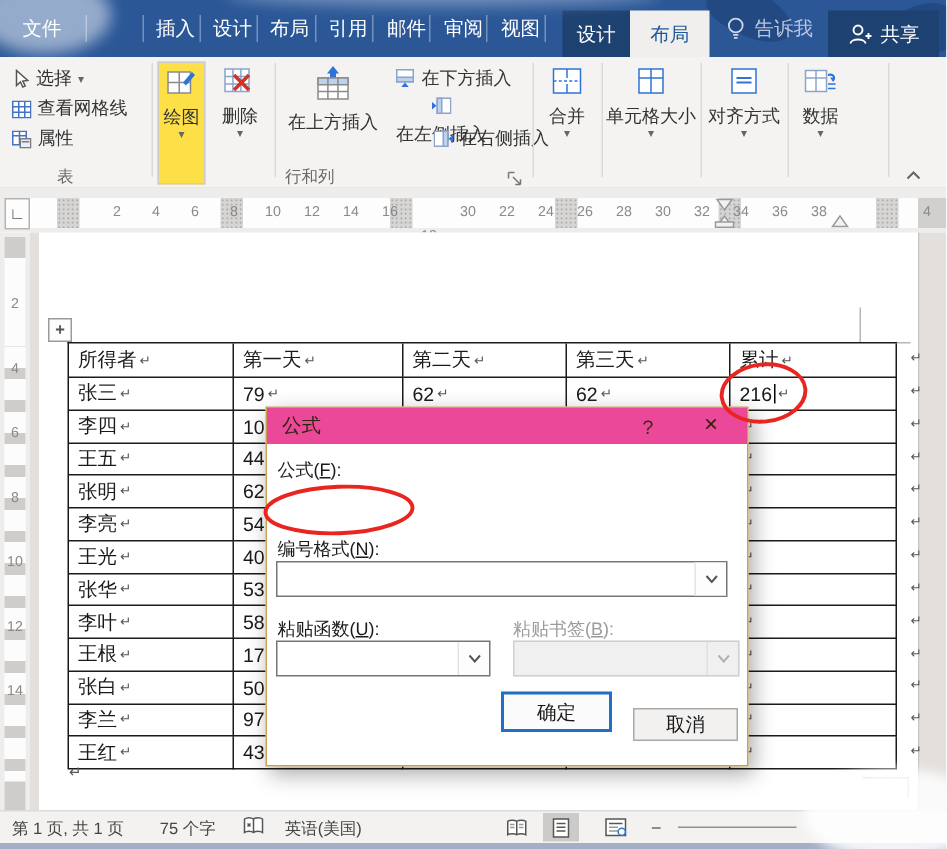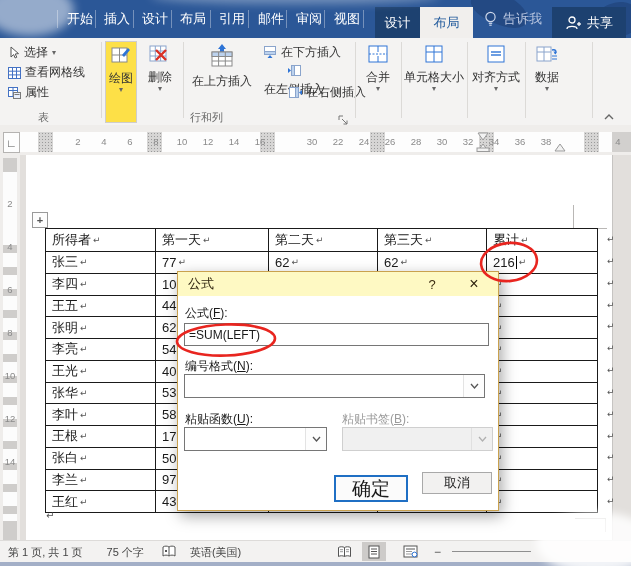--- a/index.html
+++ b/index.html
@@ -63,39 +63,39 @@
        font-size:13px;color:#1a1a1a;padding-left:6px;display:flex;align-items:center;overflow:hidden;white-space:nowrap;}
   .pmark{font-size:9px;color:#555;margin-left:2px;flex:0 0 auto;}
   .cursorbar{width:1px;height:13px;background:#000;margin-left:1px;}
   .eor{position:absolute;left:581px;font-size:9px;color:#555;transform:translateY(-50%);}
   .cropmark{position:absolute;border-color:#b9b7b5;}
   #after-table-mark{position:absolute;left:20px;top:355px;font-size:10px;color:#555;}
 
   
   #dialog{left:177px;top:271px;width:320px;height:238px;background:#fff;border:1px solid #c9a14e;
        box-shadow:3px 5px 14px rgba(0,0,0,.35);}
-  #dlg-title{position:absolute;left:0;top:0;width:100%;height:24px;background:#fef9c3;
+  #dlg-title{position:absolute;left:0;top:0;width:100%;height:24px;background:#ec4899;
        display:flex;align-items:center;font-family:Liberation Serif, serif;}
   #dlg-title .t{margin-left:10px;font-size:13px;color:#2f2410;}
   #dlg-help{position:absolute;left:242px;top:0;width:24px;height:24px;display:flex;align-items:center;justify-content:center;
        color:#3a2c10;font-size:13px;}
   #dlg-close{position:absolute;left:280px;top:0;width:32px;height:24px;display:flex;align-items:center;justify-content:center;
        color:#2f2410;font-size:16px;}
   .dlg-label{position:absolute;font-size:12px;color:#1a1a1a;white-space:nowrap;}
   .dlg-label.disabled{color:#9b9b9b;}
   .key-u{text-decoration:underline;}
   #formula-input{position:absolute;left:6px;top:51px;width:299px;height:21px;border:1px solid #767676;
        font-size:12px;color:#1a1a1a;display:flex;align-items:center;padding-left:4px;background:#fff;}
   .combo{position:absolute;height:22px;border:1px solid #767676;background:#fff;}
   .combo .dd{position:absolute;right:0;top:0;width:20px;height:100%;display:flex;align-items:center;justify-content:center;
        background:#fdfdfd;border-left:1px solid #e3e3e3;}
   .combo.disabled{background:#f0f0f0;border-color:#cfcfcf;}
   .combo.disabled .dd{background:#f0f0f0;border-left:1px solid #e0e0e0;}
-  #ok-btn{position:absolute;left:156px;top:203px;width:74px;height:27px;background:#fbfbfb;border:2px solid #1f6fc4;
-       font-size:19px;color:#1a1a1a;display:flex;align-items:center;justify-content:center;box-sizing:border-box;}
+  #ok-btn{position:absolute;left:156px;top:189px;width:74px;height:27px;background:#fbfbfb;border:2px solid #1f6fc4;
+       font-size:13px;color:#1a1a1a;display:flex;align-items:center;justify-content:center;box-sizing:border-box;}
   #cancel-btn{position:absolute;left:244px;top:200px;width:70px;height:22px;background:#f2f1f0;border:1px solid #a9a9a9;
        font-size:13px;color:#1a1a1a;display:flex;align-items:center;justify-content:center;box-sizing:border-box;}
 
   
   #statusbar{left:0;top:540px;width:631px;height:22px;background:#f3f2f1;border-top:1px solid #dddbd9;
        display:flex;align-items:center;font-size:11px;color:#444;}
   #statusbar .sitem{margin-left:8px;white-space:nowrap;}
   #bottom-strip{left:0;top:562px;width:631px;height:4px;background:#a3afc7;}
   .viewbtn{position:absolute;top:1px;width:24px;height:19px;display:flex;align-items:center;justify-content:center;color:#555;}
   .viewbtn.sel{background:#cdcbc9;}
@@ -107,22 +107,22 @@
   .blur{position:absolute;border-radius:50%;pointer-events:none;}
 </style>
 </head>
 <body>
 
 <div id="app">
 
   <div class="abs" id="tabbar">
     <div class="leaf" style="left:470px;top:-6px;width:60px;height:30px;transform:rotate(25deg);"></div>
     <div class="leaf" style="left:600px;top:2px;width:40px;height:34px;transform:rotate(-15deg);"></div>
-    <div class="tab" style="left:58px;width:44px;">
-        <span>开始</span>
+    <div class="tab" style="left:6px;width:44px;">
+        <span>文件</span>
       </div>
     <div class="tab" style="left:95px;width:44px;">
         <span>插入</span>
       </div>
     <div class="tab" style="left:133px;width:44px;">
         <span>设计</span>
       </div>
     <div class="tab" style="left:171px;width:44px;">
         <span>布局</span>
       </div>
@@ -409,21 +409,21 @@
         <div class="cell">
             <span>累计</span>
             <span class="pmark">↵</span>
           </div>
 
         <div class="cell">
             <span>张三</span>
             <span class="pmark">↵</span>
           </div>
         <div class="cell">
-            <span>77</span>
+            <span>79</span>
             <span class="pmark">↵</span>
           </div>
         <div class="cell">
             <span>62</span>
             <span class="pmark">↵</span>
           </div>
         <div class="cell">
             <span>62</span>
             <span class="pmark">↵</span>
           </div>
@@ -654,23 +654,20 @@
         <span class="t">公式</span>
       </div>
     <div id="dlg-help">
         <span>?</span>
       </div>
     <div id="dlg-close">
         <span>×</span>
       </div>
 
     <div class="dlg-label" style="left:7px;top:33px;"><span>公式(</span><span class="key-u">F</span><span>):</span></div>
-    <div id="formula-input">
-        <span>=SUM(LEFT)</span>
-      </div>
 
     <div class="dlg-label" style="left:7px;top:86px;"><span>编号格式(</span><span class="key-u">N</span><span>):</span></div>
     <div class="combo" style="left:6px;top:102px;width:299px;">
       <span class="dd">
           <svg width="9" height="6" viewBox="0 0 9 6">
             <path d="M1 1 L4.5 5 L8 1" fill="none" stroke="#555" stroke-width="1.3"></path>
           </svg>
         </span>
     </div>
 

